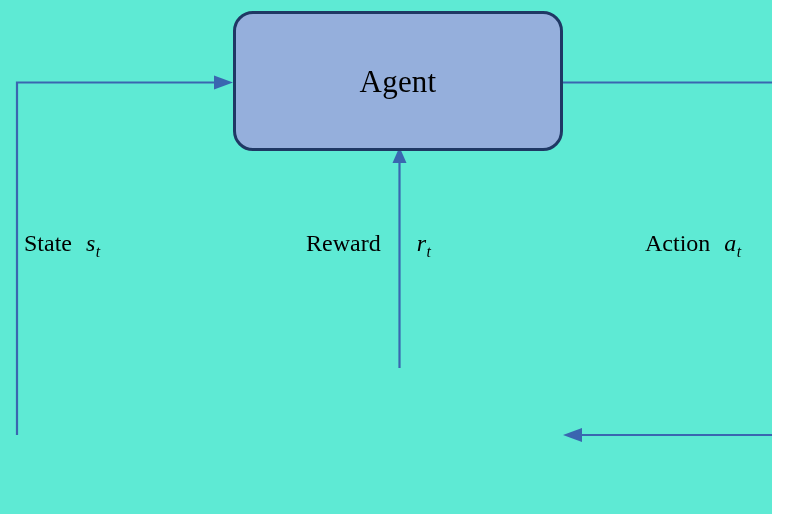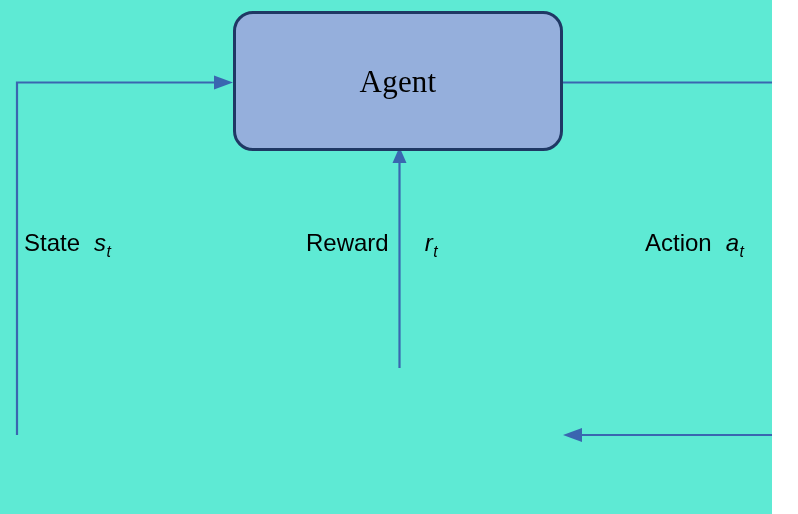--- a/index.html
+++ b/index.html
@@ -49,21 +49,21 @@
   }
   #environment-node {
     left: 232px;
     top: 368px;
     width: 331px;
     height: 135px;
     background: #C7E0B4;
   }
   .edge-label {
     position: absolute;
-    font-family: Liberation Sans, sans-serif;
+    font-family: Liberation Serif, serif;
     font-size: 24px;
     color: #000000;
     white-space: nowrap;
     line-height: 1;
   }
   .edge-label .word {
     font-style: normal;
   }
   .edge-label .sym {
     font-style: italic;

